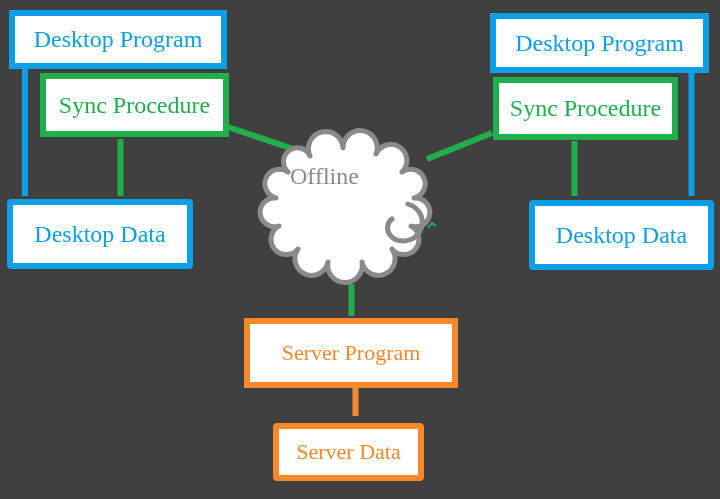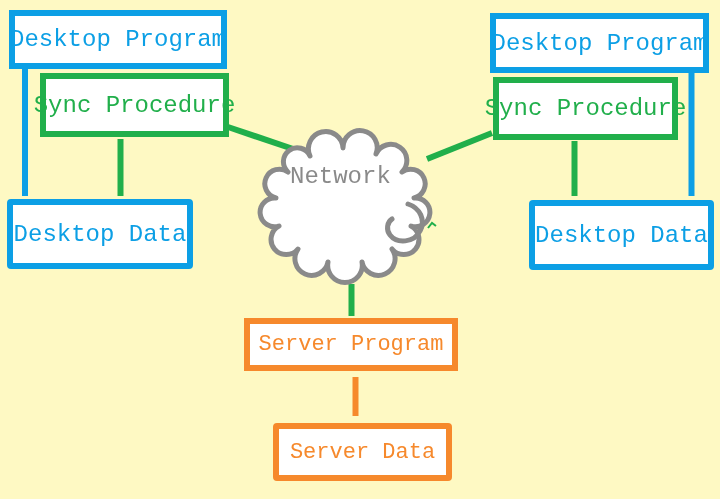--- a/index.html
+++ b/index.html
@@ -1,21 +1,21 @@
 <!DOCTYPE html>
 <html style="--blue: #0C9FE5; --green: #21AF4B; --orange: #F6892C; --gray: #8A8A8A;"><head>
 <meta charset="utf-8">
 <style>
   :root{
     --blue:#0C9FE5; --green:#21AF4B; --orange:#F6892C; --gray:#8A8A8A;
   }
   html,body{margin:0;padding:0;background:#fff;}
   .canvas{
-    position:relative;width:720px;height:499px;background:#fef9c3;
-    font-family:Liberation Mono, monospace;overflow:hidden;
+    position:relative;width:720px;height:499px;background:#404040;
+    font-family:Liberation Serif, serif;overflow:hidden;
   }
   .layer{position:absolute;left:0;top:0;}
   .node{
     position:absolute;display:flex;align-items:center;justify-content:center;
     box-sizing:border-box;background:#ffffff;font-size:24px;text-align:center;
     white-space:nowrap;
   }
   .node.blue{border:6px solid var(--blue);color:var(--blue);}
   .node.green{border:6px solid var(--green);color:var(--green);}
   .node.orange{border:6px solid var(--orange);color:var(--orange);}
@@ -80,23 +80,23 @@
     <span>Desktop Program</span>
   </div>
   <div class="node green" style="left:493px;top:77px;width:185px;height:63px">
     <span>Sync Procedure</span>
   </div>
   <div class="node blue rounded" style="left:529px;top:200px;width:185px;height:70px">
     <span>Desktop Data</span>
   </div>
 
   <div class="cloud-label">
-    <span>Network</span>
+    <span>Offline</span>
   </div>
 
-  <div class="node orange small" style="left:244px;top:318px;width:214px;height:53px">
+  <div class="node orange small" style="left:244px;top:318px;width:214px;height:70px">
     <span>Server Program</span>
   </div>
-  <div class="node orange small rounded" style="left:273px;top:423px;width:179px;height:58px">
+  <div class="node orange small rounded" style="left:273px;top:423px;width:151px;height:58px">
     <span>Server Data</span>
   </div>
 
 </div>
 
 </body></html>

